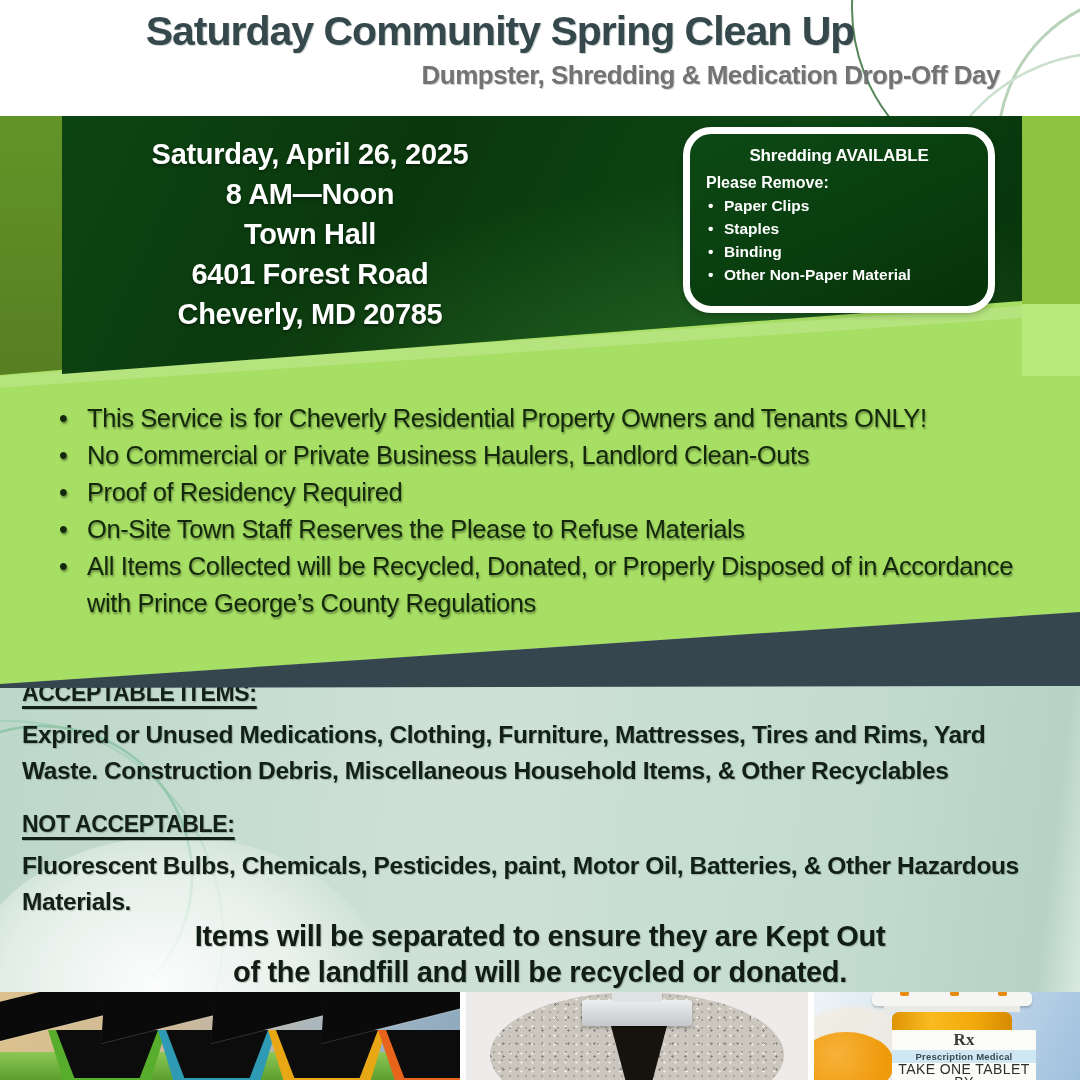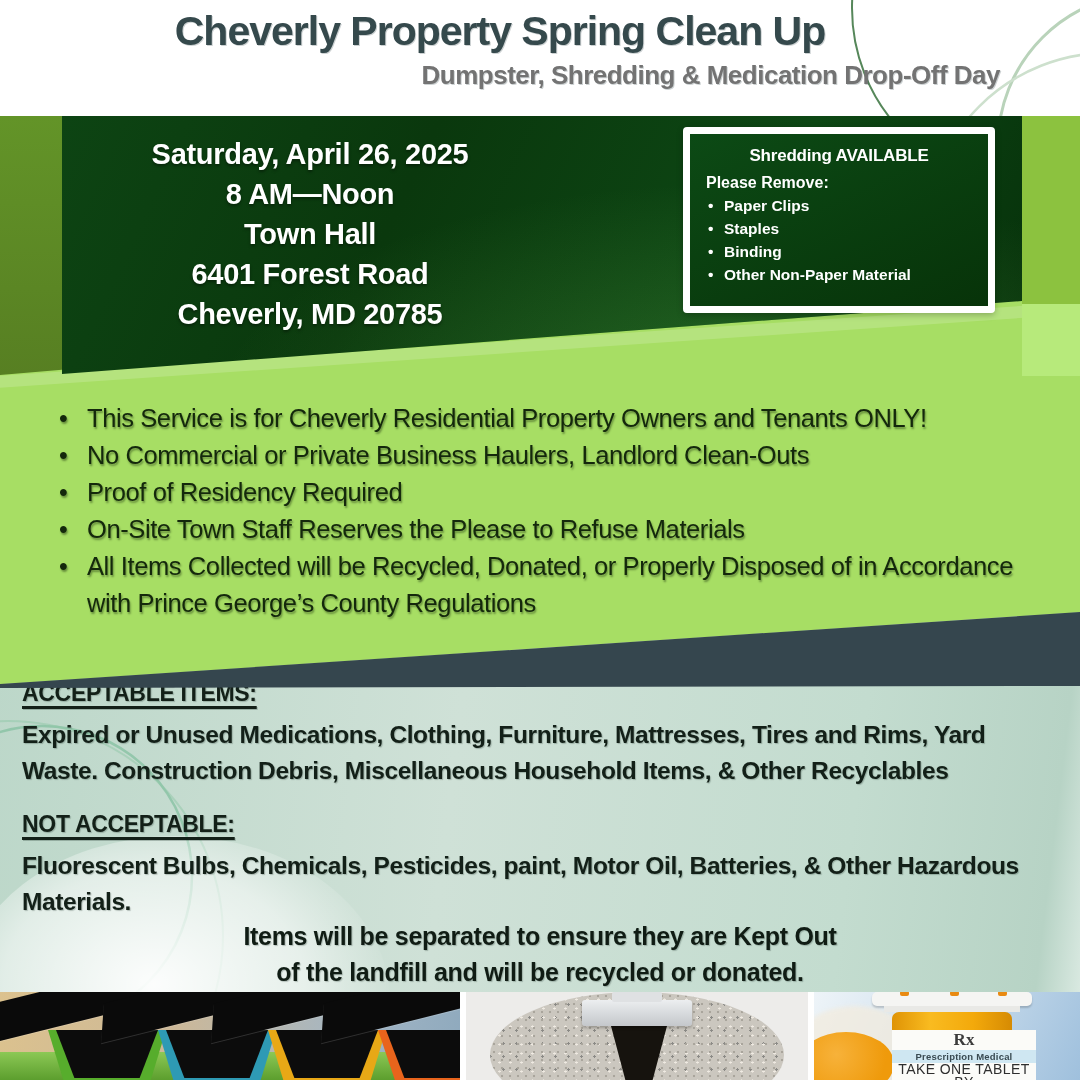--- a/index.html
+++ b/index.html
@@ -41,42 +41,42 @@
     background:linear-gradient(180deg,#639428 0%,#577f22 100%);
     clip-path:polygon(0 0,100% 0,100% 98%,0 100%);}
   .strip-right{position:absolute;left:1022px;top:116px;width:58px;height:188px;background:#8cc23f;}
   .strip-right-lower{position:absolute;left:1022px;top:304px;width:58px;height:72px;background:#b7ea7b;}
   
   .event-info{position:absolute;left:75px;top:134px;width:470px;text-align:center;
     color:#ffffff;font-size:29px;font-weight:700;line-height:40px;letter-spacing:-0.3px;
     text-shadow:0 2px 3px rgba(0,0,0,0.4);}
   
   .shredbox{position:absolute;left:683px;top:127px;width:312px;height:186px;
-    border:7px solid #ffffff;border-radius:4px;box-sizing:border-box;
+    border:7px solid #ffffff;border-radius:28px;box-sizing:border-box;
     background:linear-gradient(155deg,#0c4a15 0%,#073309 100%);
     color:#ffffff;box-shadow:0 2px 6px rgba(0,0,0,0.25);}
   .shredbox .bx-title{margin-top:12px;text-align:center;font-size:17px;font-weight:700;letter-spacing:-0.2px;}
   .shredbox .bx-sub{margin:8px 0 2px 16px;font-size:16px;font-weight:700;}
   .shredbox ul{list-style:none;margin:2px 0 0 18px;padding:0;}
   .shredbox li{font-size:15.5px;font-weight:700;line-height:23px;padding-left:16px;position:relative;}
   .shredbox li::before{content:"•";position:absolute;left:0;top:0;}
   
   .rules{position:absolute;left:55px;top:400px;width:965px;list-style:none;margin:0;padding:0;}
   .rules li{position:relative;padding-left:32px;font-size:25.5px;font-weight:400;line-height:37px;
     color:#14280c;letter-spacing:-0.4px;text-shadow:1px 2px 2px rgba(25,45,10,0.45);margin-bottom:0;}
   .rules li::before{content:"•";position:absolute;left:4px;top:0;font-size:25px;}
   
   .sage-content{position:absolute;left:22px;top:74px;width:1042px;color:#132018;}
   .sage-h{font-size:23px;font-weight:700;letter-spacing:-0.3px;text-decoration:underline;
     text-decoration-thickness:3px;text-underline-offset:5px;margin:0 0 10px 0;
     text-shadow:1px 1px 1px rgba(20,40,30,0.25);}
   .sage-p{font-size:24.5px;font-weight:700;line-height:36px;letter-spacing:-0.4px;margin:0 0 22px 0;
     text-shadow:1px 1px 1px rgba(20,40,30,0.25);}
   .footer-note{position:absolute;left:0;top:312px;width:1080px;text-align:center;
-    font-size:25px;font-weight:700;line-height:36px;letter-spacing:-0.3px;color:#101c14;
+    font-size:29px;font-weight:700;line-height:36px;letter-spacing:-0.3px;color:#101c14;
     text-shadow:1px 1px 1px rgba(20,40,30,0.25);}
   
   .photos{position:absolute;left:0;top:992px;width:1080px;height:88px;}
   .photo{position:absolute;top:0;height:88px;overflow:hidden;}
   .ph-dumpsters{left:0;width:460px;
     background:linear-gradient(100deg,#dcc28e 0%,#ccb898 38%,#a3b6c5 75%,#8ea9bd 100%);}
   .grass{position:absolute;left:0;bottom:0;width:100%;height:28px;
     background:linear-gradient(180deg,#8cc855 0%,#5c9e2e 100%);}
   .dumpster{position:absolute;bottom:-4px;width:118px;height:54px;}
   .d-body{position:absolute;left:0;bottom:0;width:118px;height:54px;
@@ -173,21 +173,21 @@
     <li>On-Site Town Staff Reserves the Please to Refuse Materials</li>
     <li>All Items Collected will be Recycled, Donated, or Properly Disposed of in Accordance with Prince George’s County Regulations</li>
   </ul>
 
   <div class="header">
     <svg width="1080" height="116" viewBox="0 0 1080 116">
       <circle cx="1150" cy="145" r="152" fill="none" stroke="#b9d3ba" stroke-width="3"></circle>
       <circle cx="1108" cy="235" r="182" fill="none" stroke="#cde0cd" stroke-width="2.5"></circle>
       <circle cx="1030" cy="8" r="178" fill="none" stroke="#56875a" stroke-width="2"></circle>
     </svg>
-    <div class="title-1">Cheverly Property Spring Clean Up</div>
+    <div class="title-1">Saturday Community Spring Clean Up</div>
     <div class="title-2">Dumpster, Shredding &amp; Medication Drop-Off Day</div>
   </div>
 
   <div class="photos">
 
     <div class="photo ph-dumpsters">
       <div class="grass"></div>
       <div class="dumpster" style="left:48px;">
         <div class="d-lid"></div>
         <div class="d-body" style="background:#57ad2c;">

